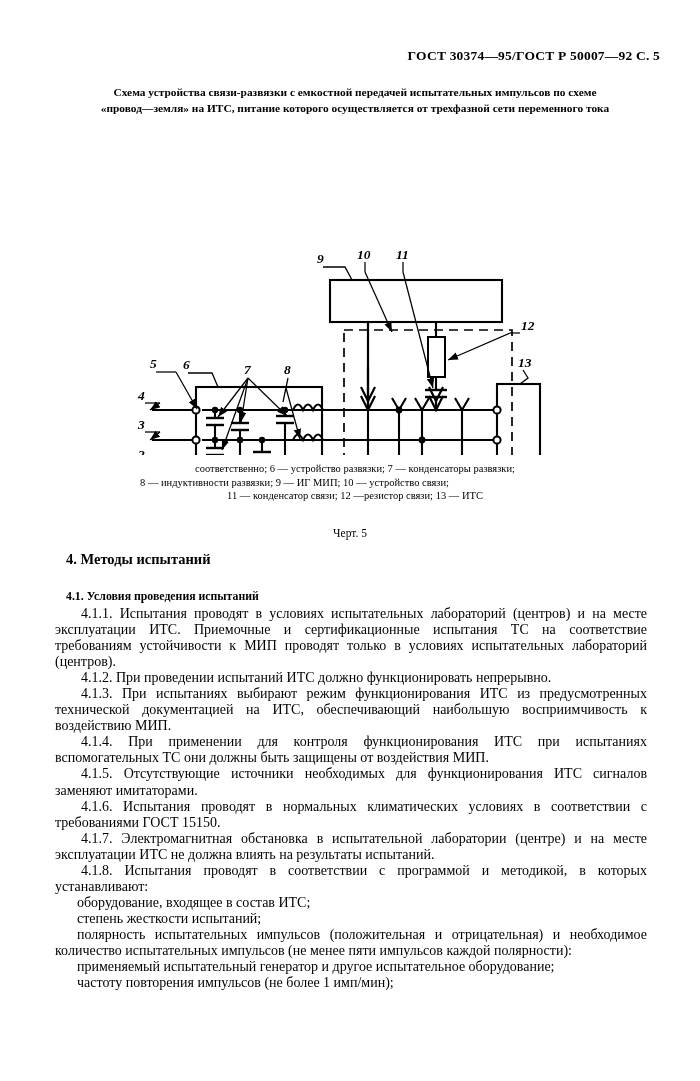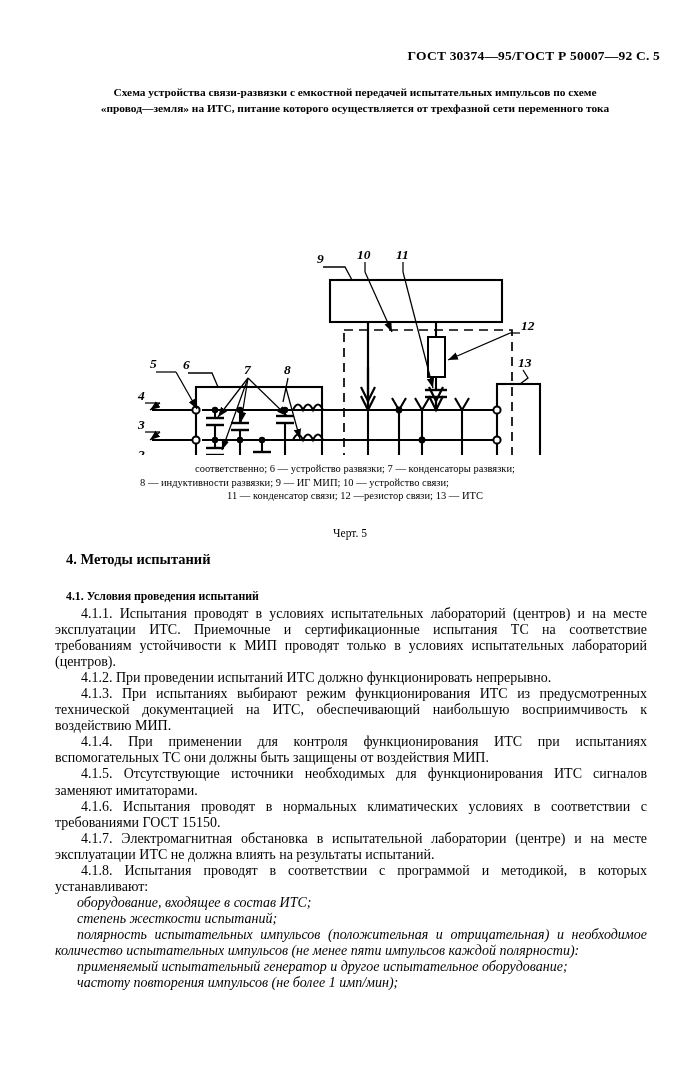--- a/index.html
+++ b/index.html
@@ -105,21 +105,20 @@
     text-align: justify;
     text-justify: inter-word;
   }
   .body-text p {
     margin: 0;
     text-indent: 26px;
     text-align: justify;
   }
   .body-text p.noind {
     text-indent: 22px;
-    font-style: italic;
   }
   .body-text p:last-child {
     text-align: left;
   }
 </style>
 </head>
 <body>
 
 <div class="page">
 

